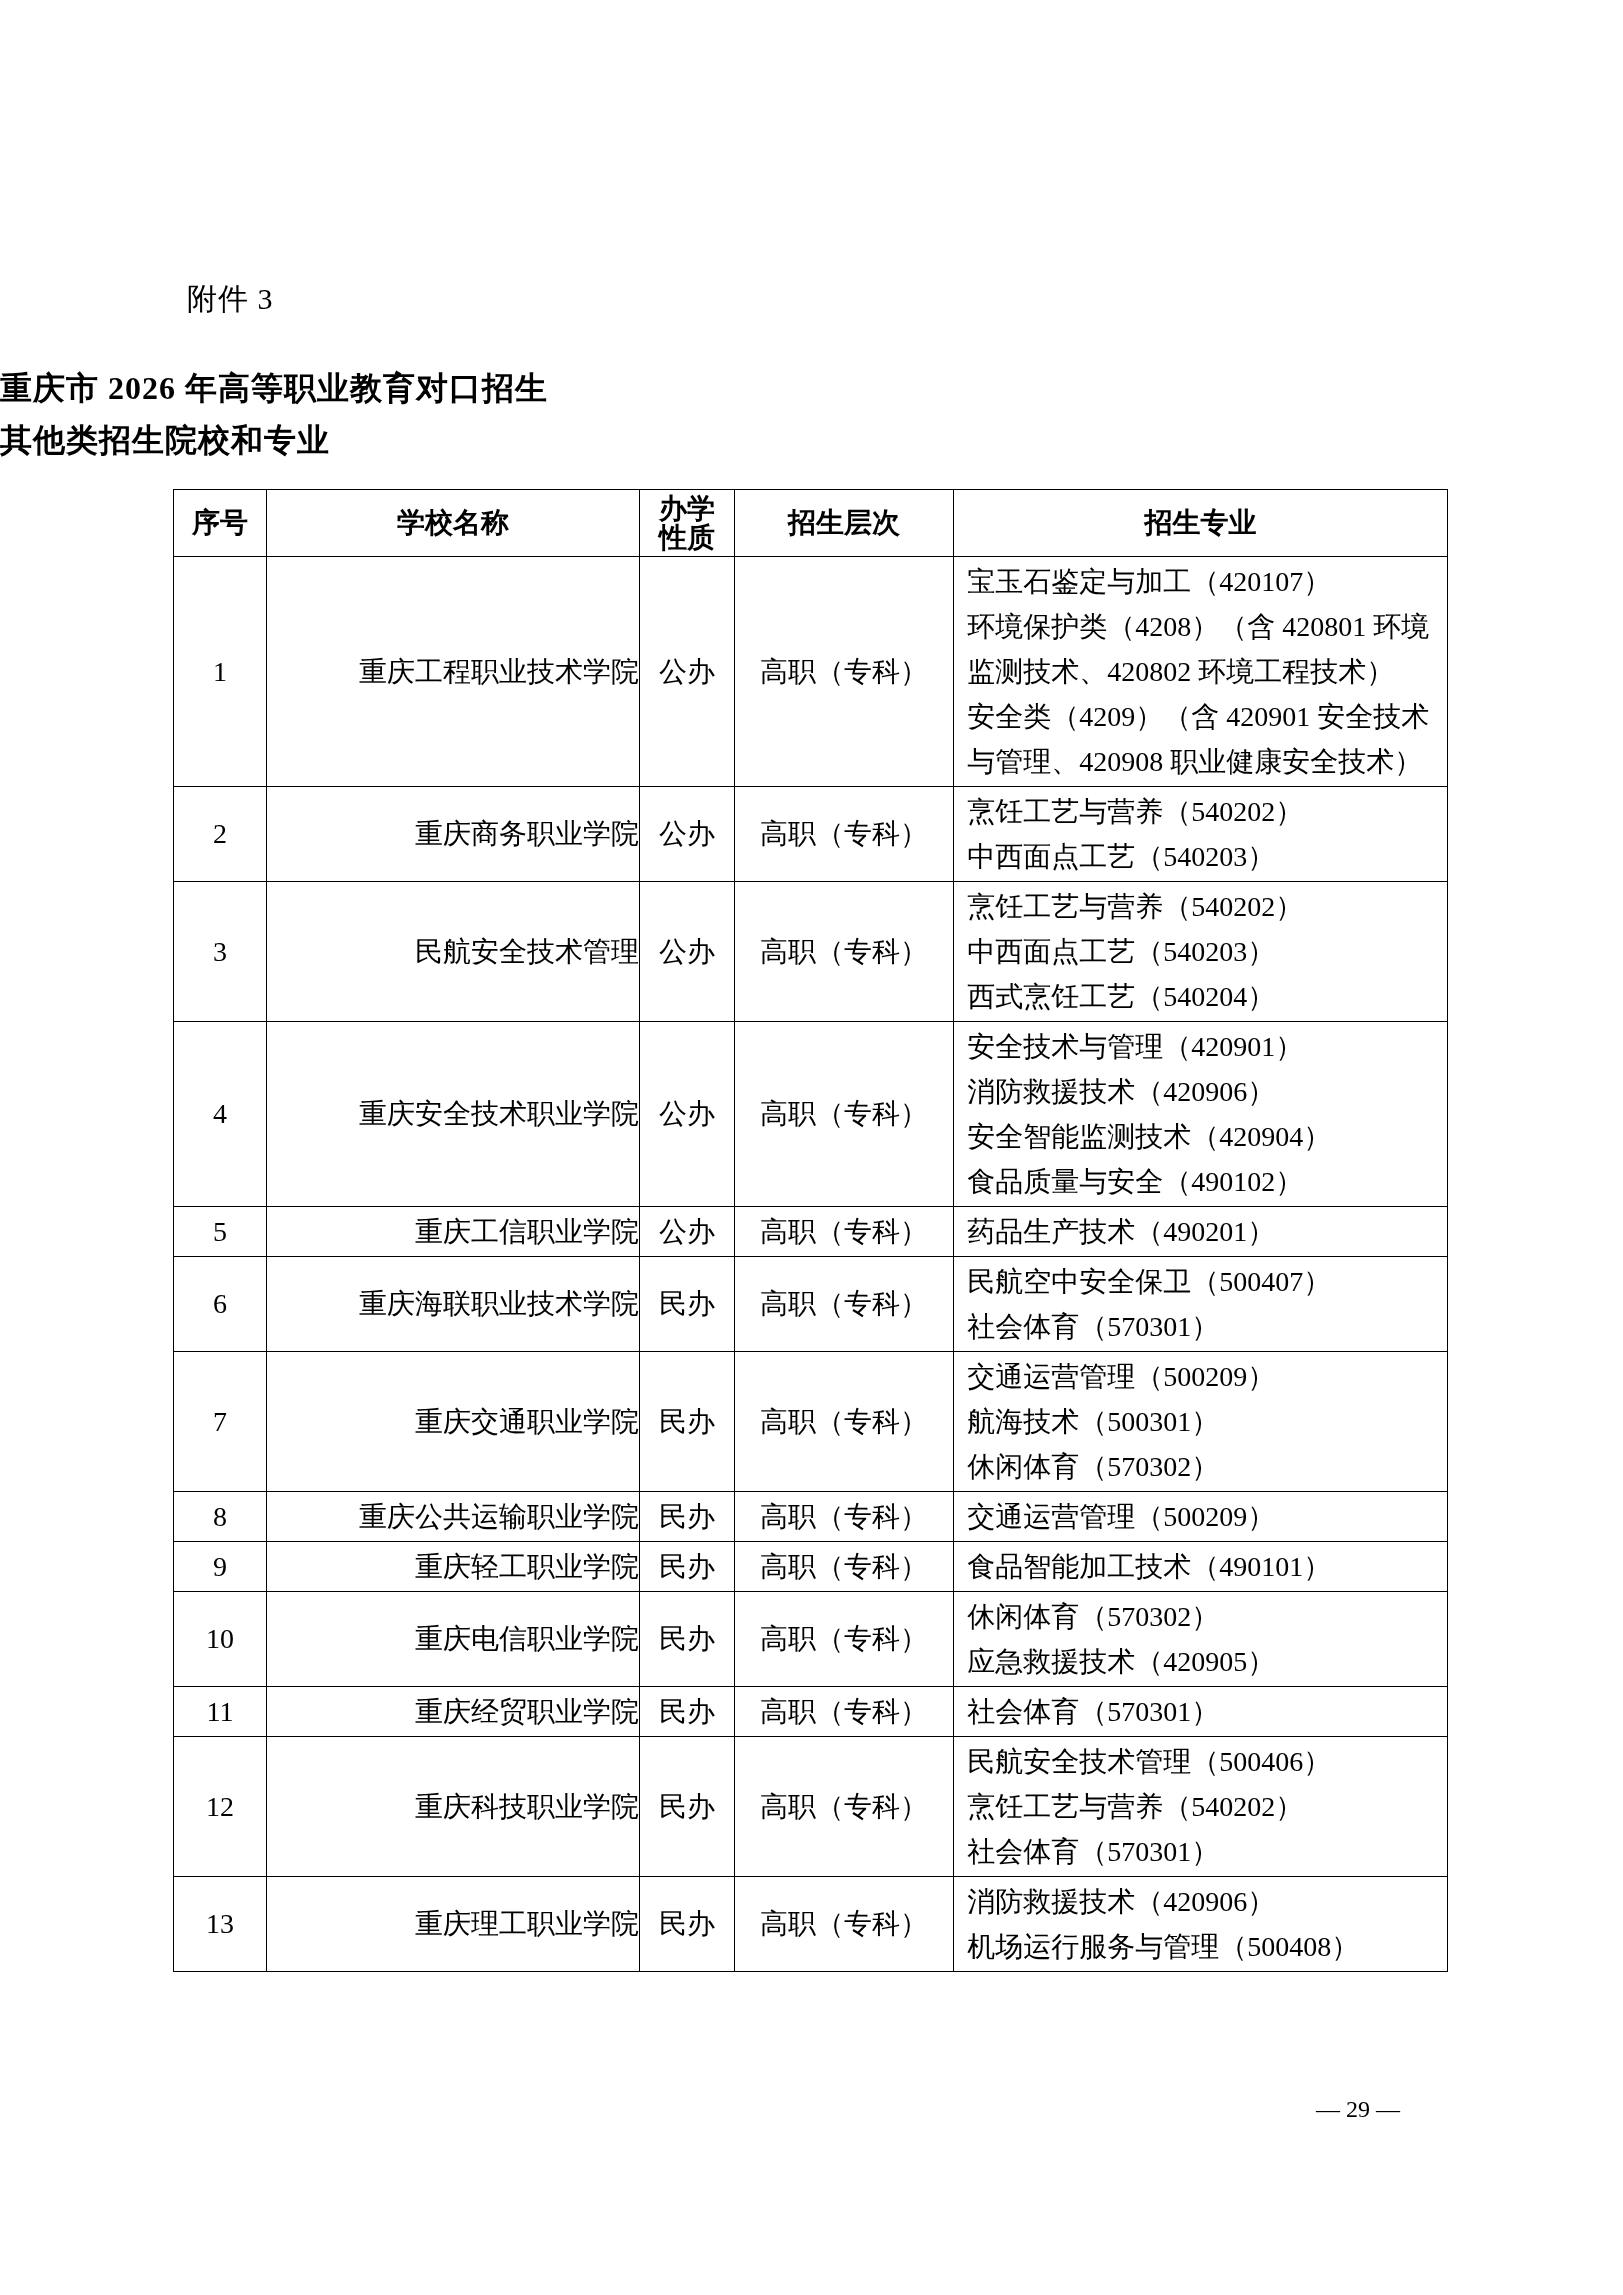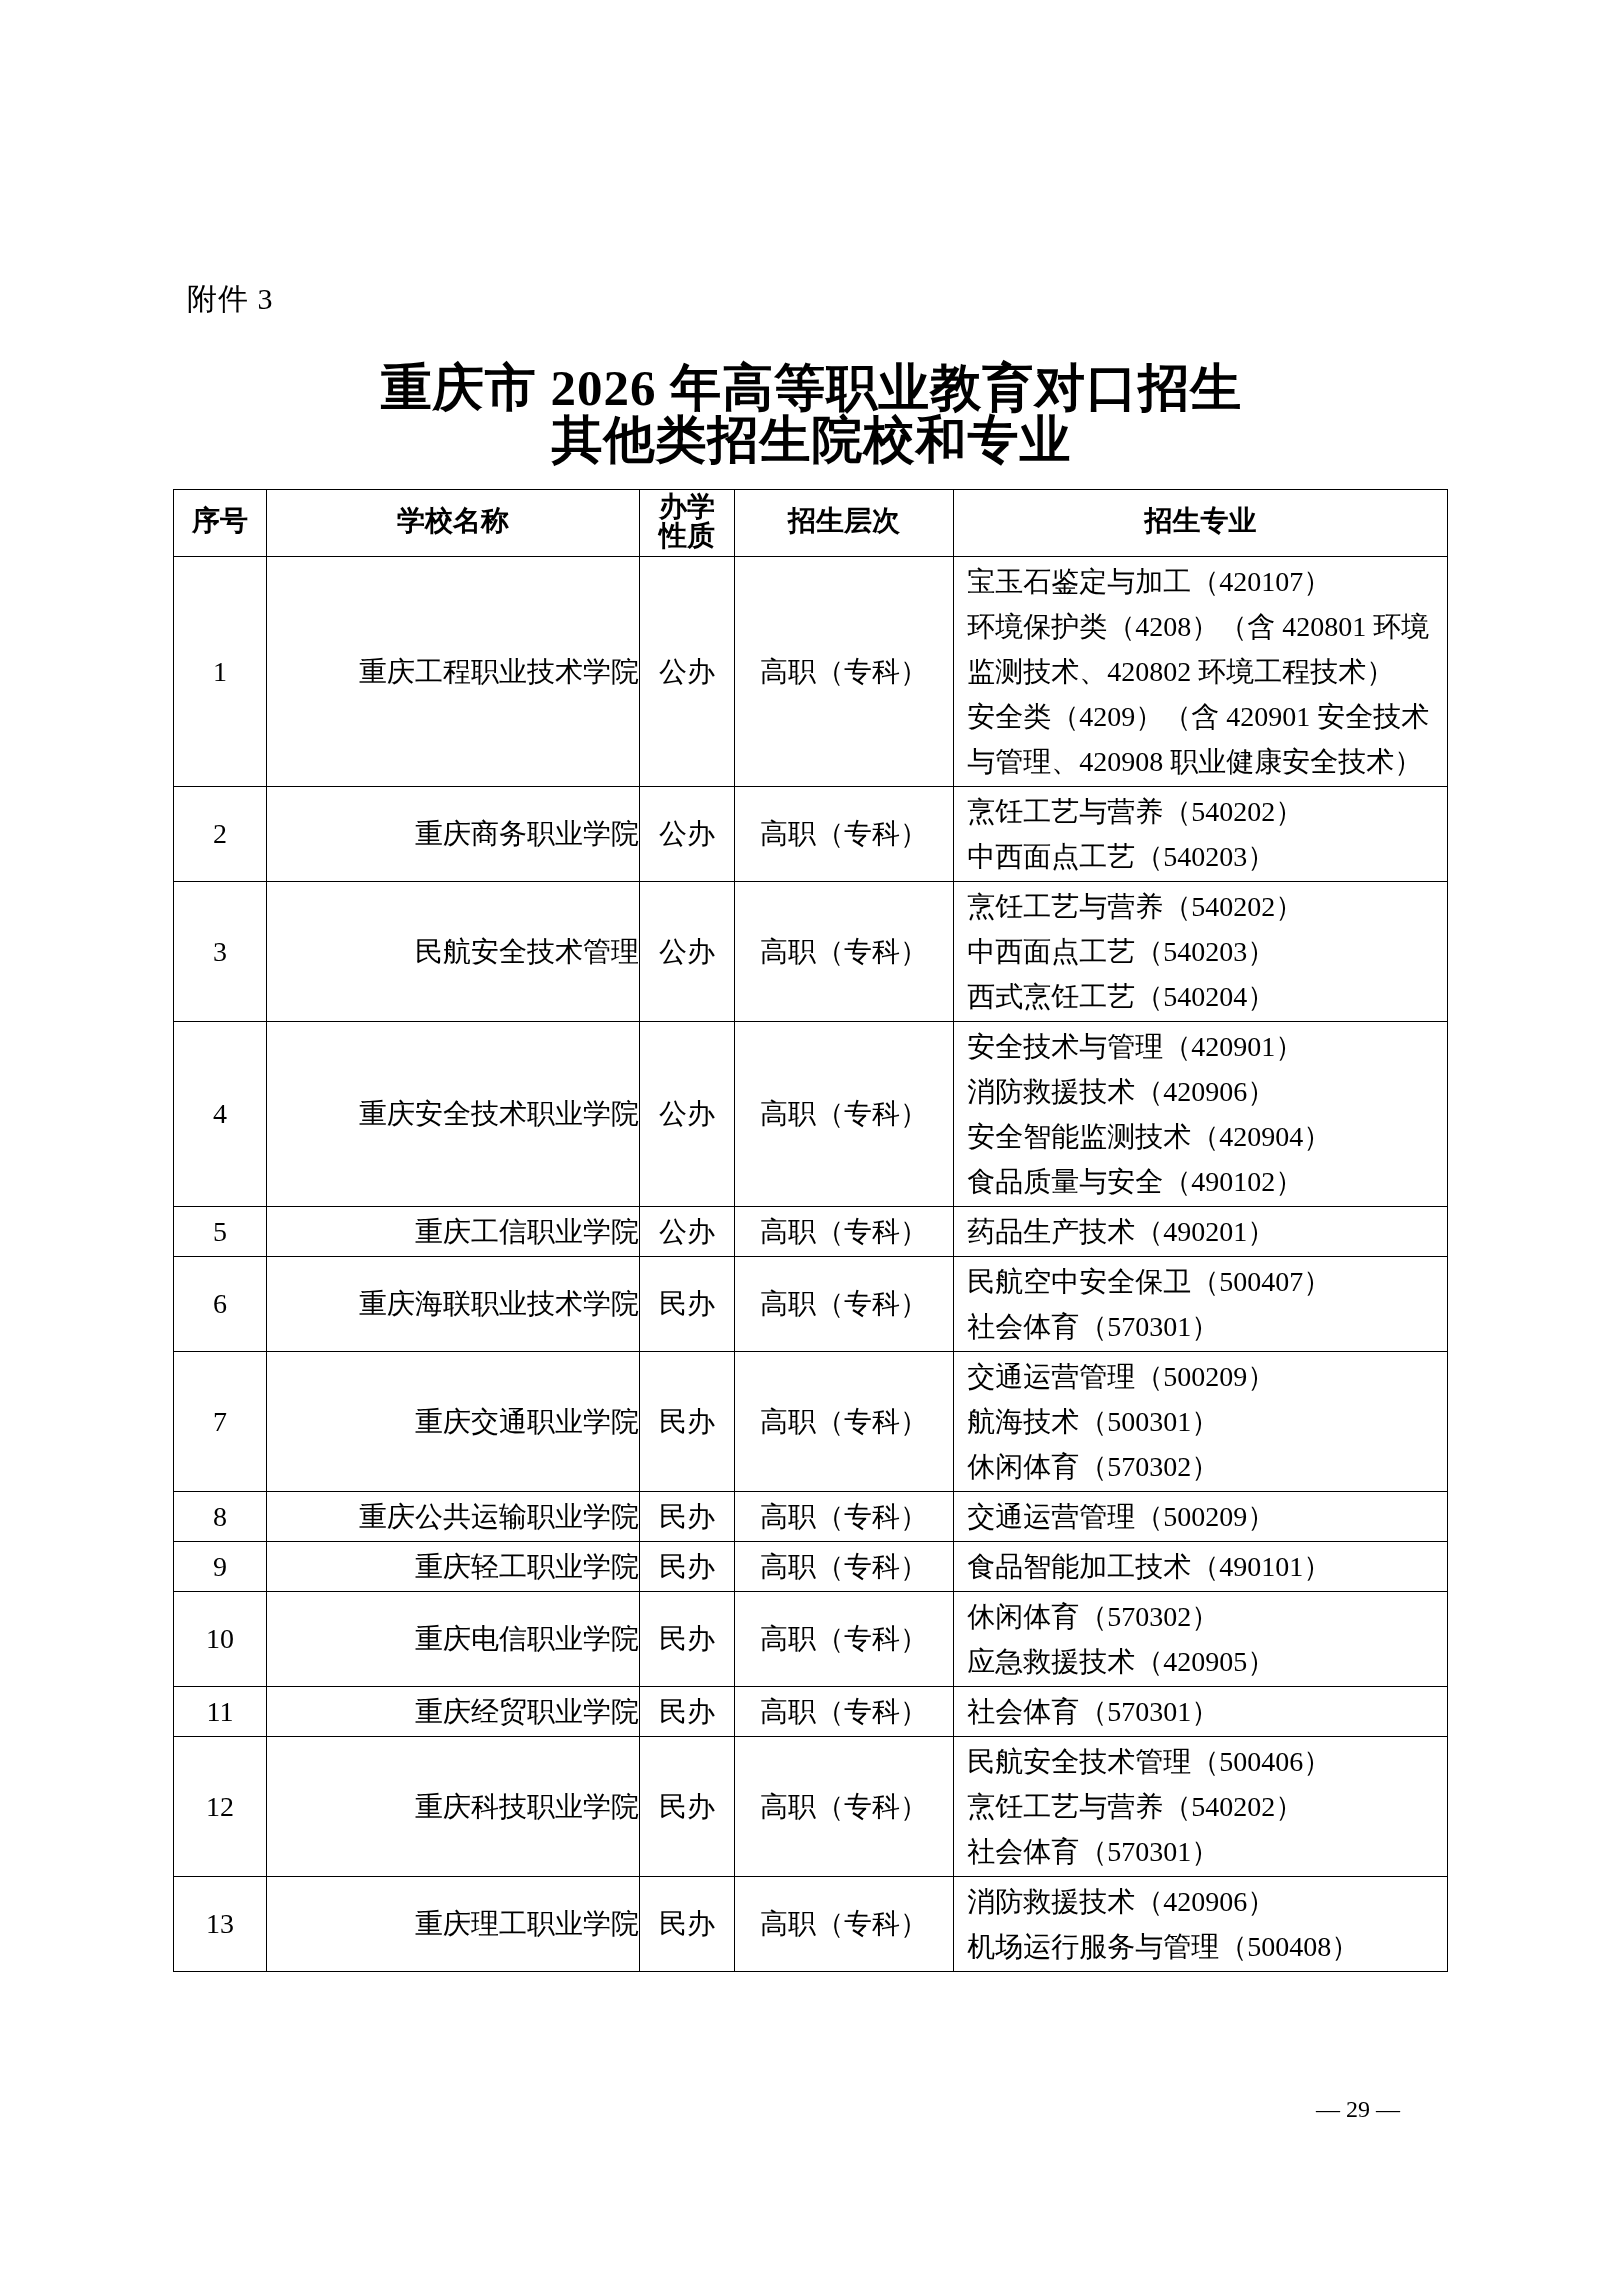--- a/index.html
+++ b/index.html
@@ -13,23 +13,22 @@
     overflow: hidden;
   }
   .attachment-label {
     margin: 280px 0 0 187px;
     font-size: 30px;
     line-height: 37px;
     letter-spacing: 1px;
   }
   .doc-title {
     margin-top: 45px;
-    text-align: center;
     font-weight: bold;
-    font-size: 51px;
+    font-size: 32px;
     line-height: 52px;
     letter-spacing: 1px;
   }
   .doc-title .line { white-space: nowrap; }
   table.main-table {
     border-collapse: collapse;
     table-layout: fixed;
     margin: 22.5px 0 0 173px;
     width: 1274px;
   }
@@ -39,21 +38,20 @@
     vertical-align: middle;
     font-size: 28px;
     padding: 0;
   }
   .main-table th {
     font-weight: 600;
     line-height: 29px;
     padding: 4.1px 0;
     text-align: center;
     white-space: pre-line;
-    font-family: Liberation Mono, monospace;
   }
   .main-table td {
     line-height: 45px;
     padding: 2px 0;
   }
   .c-idx    { text-align: center; }
   .c-school { text-align: right; padding-left: 17.4px !important; white-space: nowrap; }
   .c-nature { text-align: center; }
   .c-level  { text-align: center; white-space: nowrap; }
   .c-majors { text-align: left; padding-left: 13.3px !important; white-space: pre-line; }

